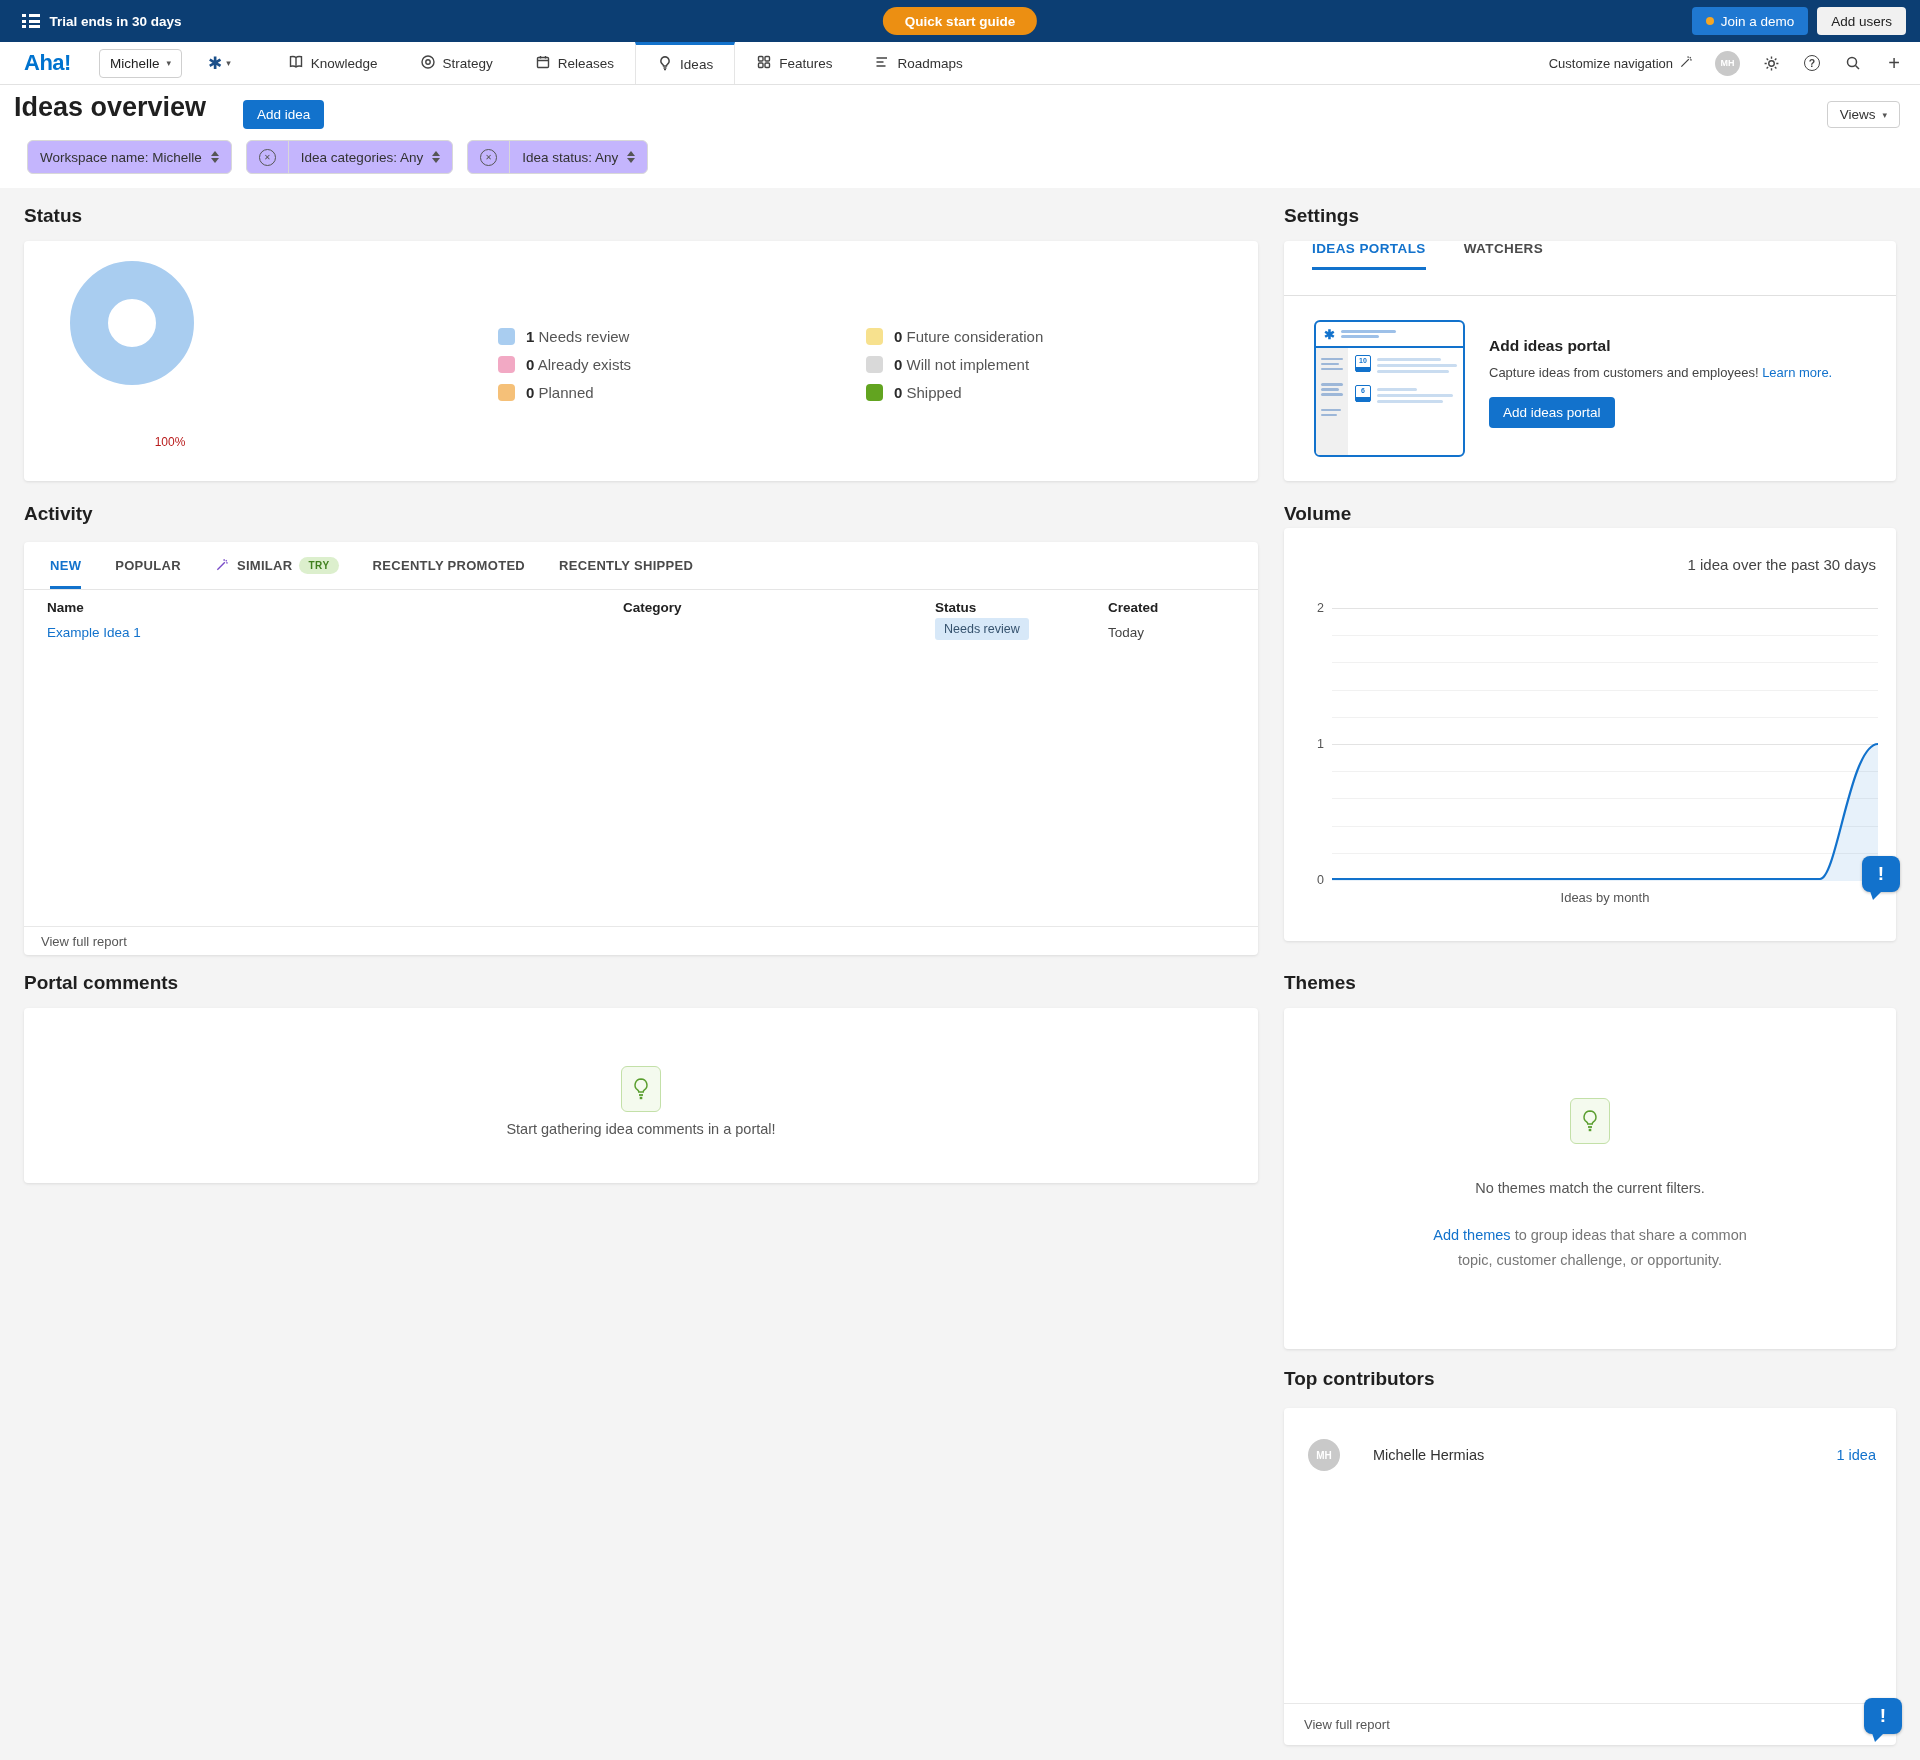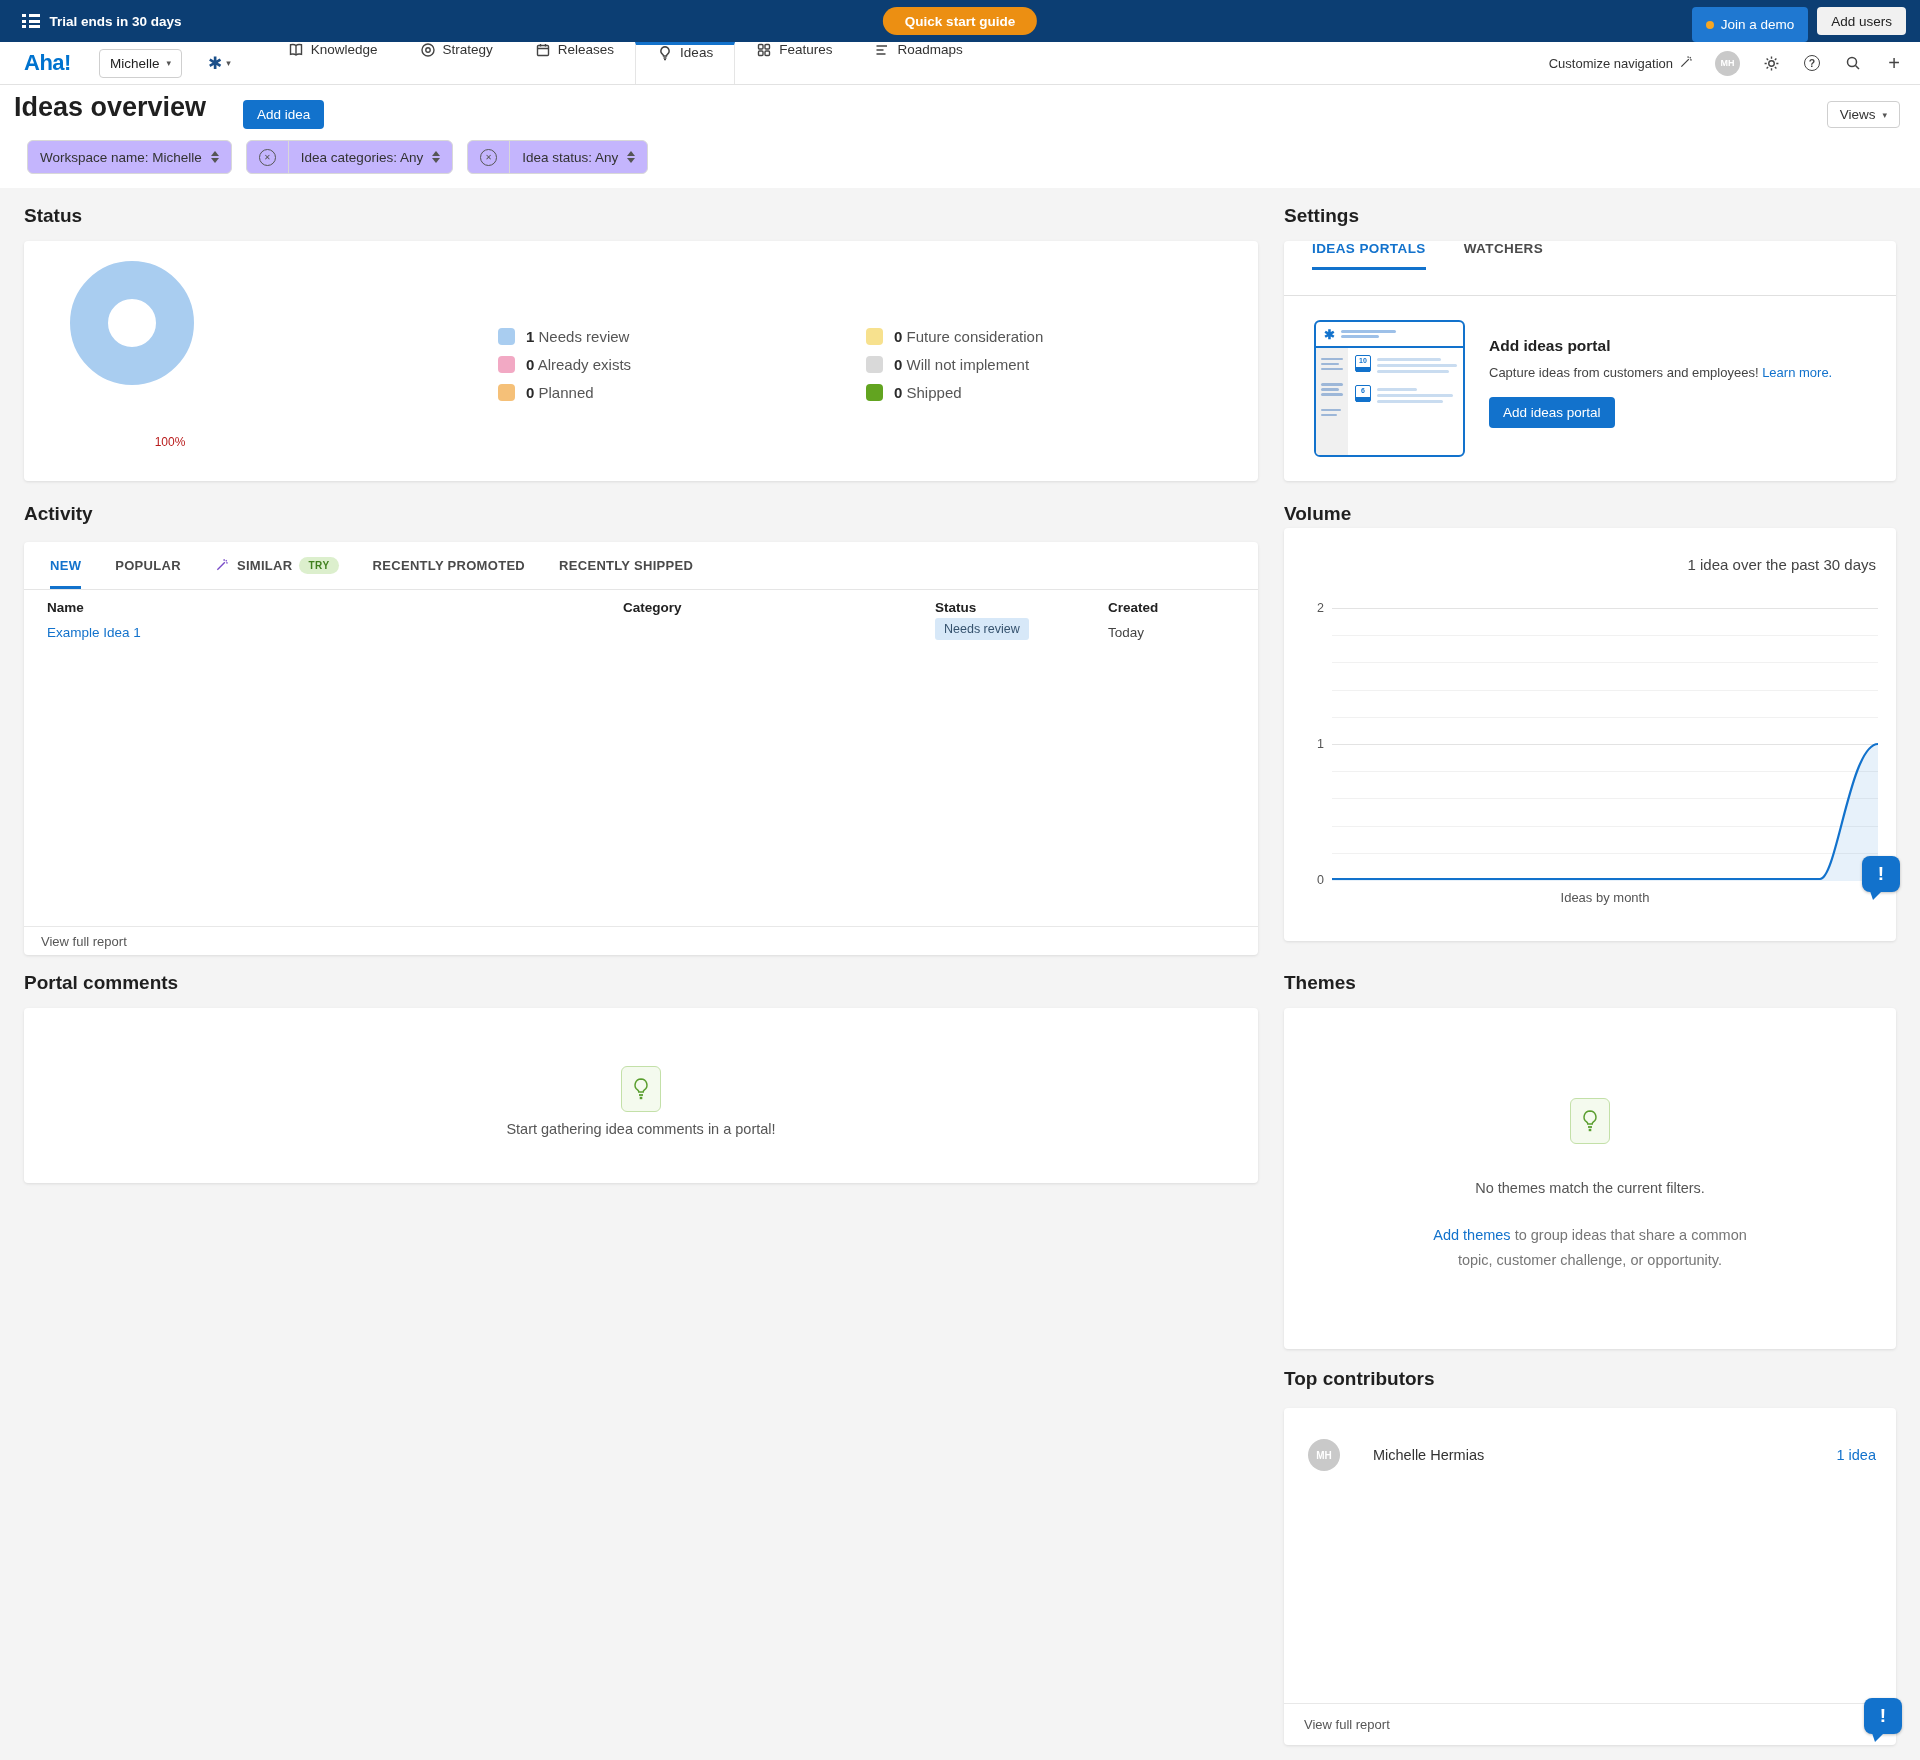--- a/index.html
+++ b/index.html
@@ -7,32 +7,32 @@
 
   
   .topbar { position:absolute; left:0; top:0; width:1920px; height:42px; background:#0c3e73; display:flex; align-items:center; }
   .topbar-left { display:flex; align-items:center; gap:10px; margin-left:22px; color:#fff; font-size:13.5px;font-weight:bold; }
   .stack-icon { display:flex; flex-direction:column; gap:2.5px; }
   .stack-icon .r { display:flex; gap:2.5px; }
   .stack-icon .sq { width:4px; height:3px; background:#fff; }
   .stack-icon .br { width:11px; height:3px; background:#fff; }
   .btn-quickstart { position:absolute; left:50%; transform:translateX(-50%); top:7px; height:28px; padding:0 22px; background:#ec8f12; color:#fff; border:none; border-radius:14px; font-size:13.5px; font-weight:700; cursor:pointer; }
   .topbar-right { position:absolute; right:14px; top:7px; display:flex; gap:9px; }
-  .btn-demo { height:35px; padding:0 14px; background:#1f78d1; color:#fff; border:none; border-radius:4px; font-size:13.5px; display:flex; align-items:center; gap:7px; cursor:pointer; }
+  .btn-demo { height:28px; padding:0 14px; background:#1f78d1; color:#fff; border:none; border-radius:4px; font-size:13.5px; display:flex; align-items:center; gap:7px; cursor:pointer; }
   .btn-demo .dot { width:8px; height:8px; border-radius:50%; background:#f5a623; }
   .btn-addusers { height:28px; padding:0 14px; background:#f1f1f1; color:#222; border:none; border-radius:4px; font-size:13.5px; cursor:pointer; }
 
   
   .navbar { position:absolute; left:0; top:42px; width:1920px; height:43px; background:#fff; border-bottom:1px solid #e2e2e2; display:flex; align-items:center; }
   .logo { font-size:22px; font-weight:800; color:#0073cf; margin:0 28px 0 24px; letter-spacing:-0.5px; }
   .ws-select { height:29px; border:1px solid #cfcfcf; border-radius:4px; background:#fff; display:flex; align-items:center; gap:7px; padding:0 10px; font-size:13.5px; color:#222; cursor:pointer; margin-right:26px; }
   .caret { font-size:9px; color:#555; }
   .sparkle-btn { display:flex; align-items:center; gap:4px; color:#1b4f8a; font-size:17px; cursor:pointer; margin-right:36px; }
   .nav-items { display:flex; height:100%; align-items:stretch; }
-  .nav-item { display:flex; align-items:flex-start; gap:7px; padding:0 21px; font-size:13.5px; color:#333; cursor:pointer; }
+  .nav-item { display:flex; align-items:center; gap:7px; padding:0 21px; font-size:13.5px; color:#333; cursor:pointer; }
   .nav-item svg { stroke:#444; }
   .nav-item.active { border-top:3px solid #1272cc; border-left:1px solid #e5e5e5; border-right:1px solid #e5e5e5; padding-top:0; background:#fff; }
   .nav-right { position:absolute; right:16px; display:flex; align-items:center; gap:21px; }
   .customize { display:flex; align-items:center; gap:6px; font-size:13px; color:#333; cursor:pointer; }
   .avatar-sm { width:25px; height:25px; border-radius:50%; background:#c9c9c9; color:#fff; font-size:9px; font-weight:700; display:flex; align-items:center; justify-content:center; }
   .nav-icon { width:20px; height:20px; display:flex; align-items:center; justify-content:center; cursor:pointer; color:#444; }
   .help-circle { width:16px; height:16px; border:1.5px solid #444; border-radius:50%; font-size:10.5px; font-weight:700; color:#444; display:flex; align-items:center; justify-content:center; }
   .plus { font-size:20px; color:#444; }
 
   

